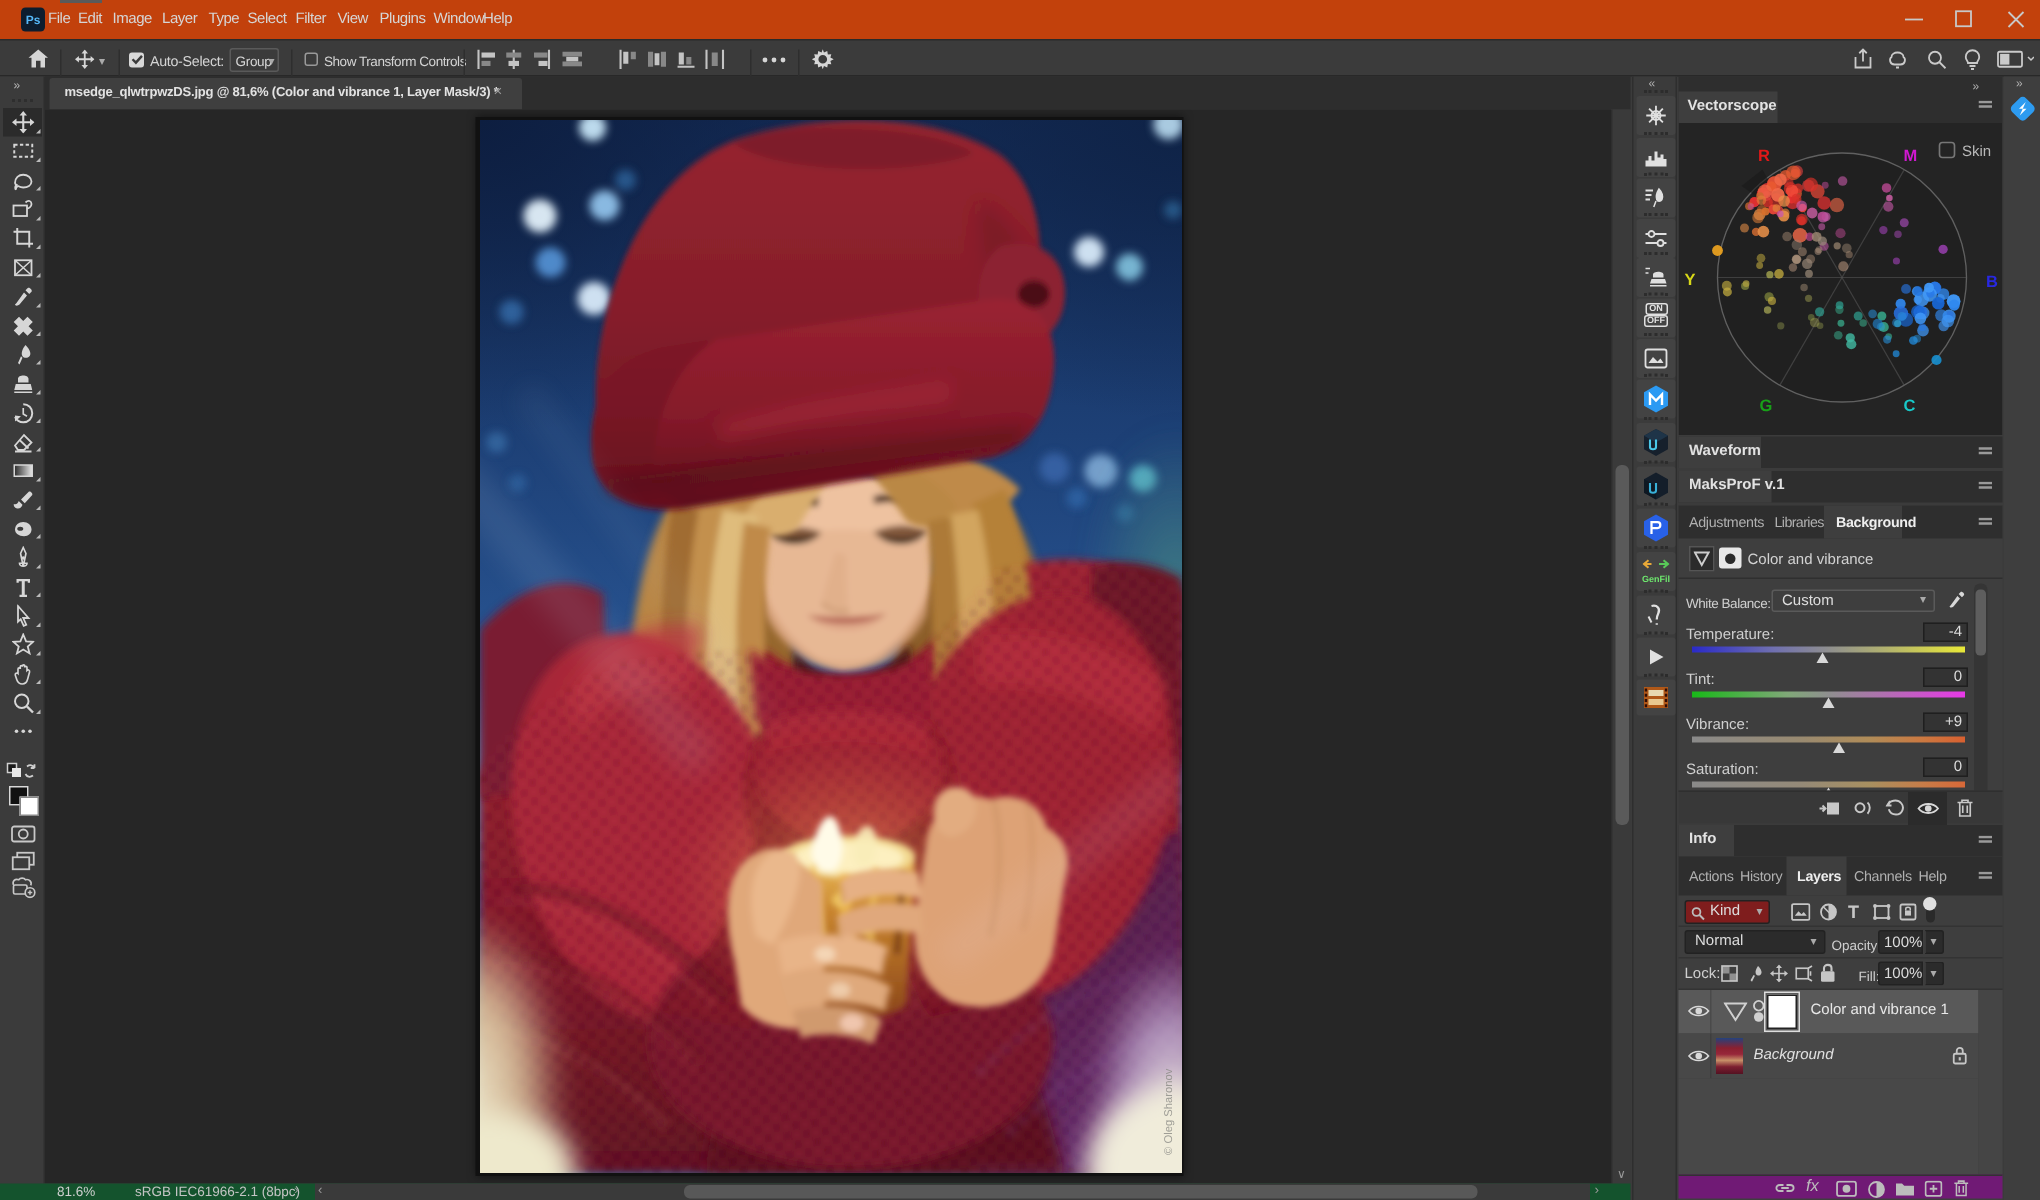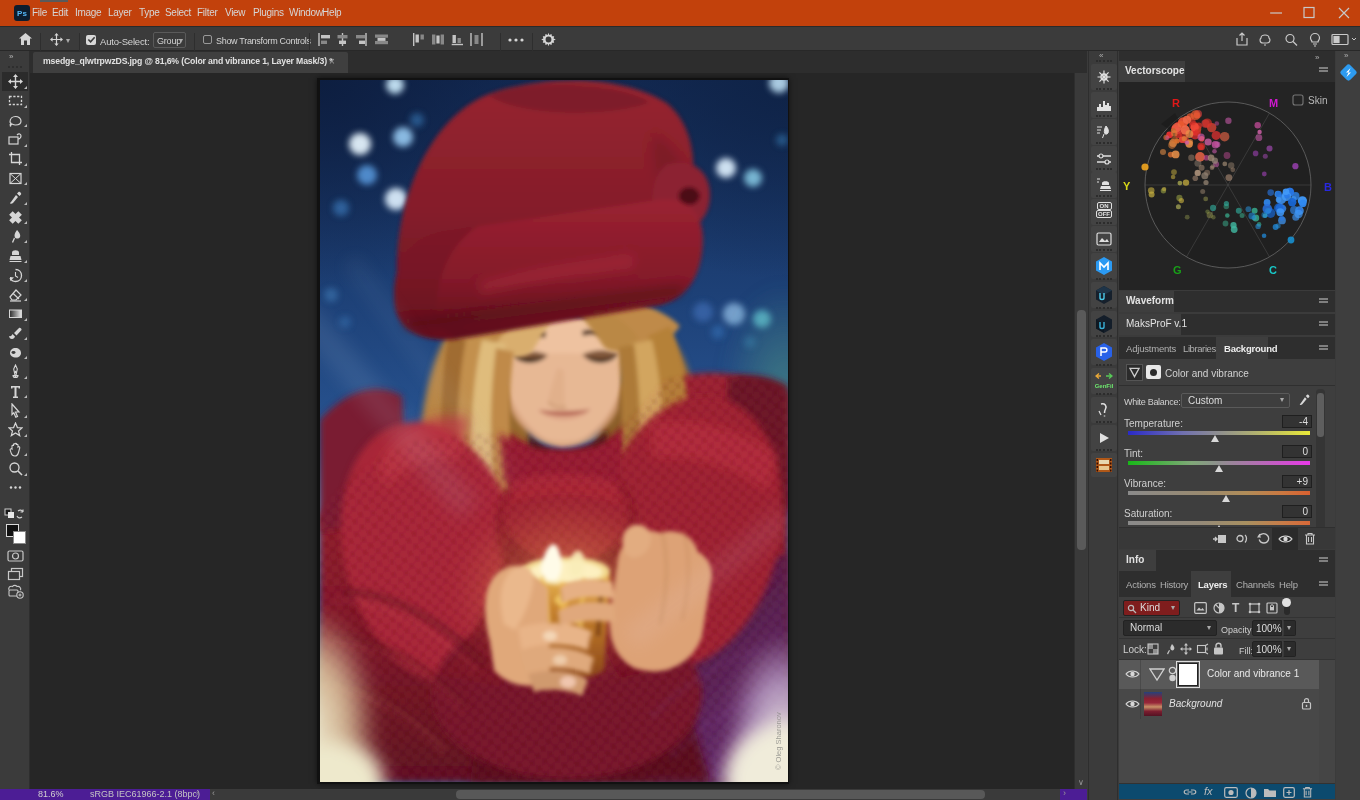--- a/index.html
+++ b/index.html
@@ -467,21 +467,21 @@
 <path d="M-20,230 L150,430" stroke="#cfe2f4" stroke-width="28" opacity="0.10" filter="url(#b9)"></path>
         <path d="M30,180 L190,400" stroke="#bcd4ec" stroke-width="18" opacity="0.07" filter="url(#b9)"></path>
 <path d="M468,436 L310,560" stroke="#f0e0fa" stroke-width="24" opacity="0.09" filter="url(#b9)"></path>
 <text x="461" y="690" fill="#8a8a85" font-size="7.5" transform="rotate(-90 461 690)" opacity="0.8">© Oleg  Sharonov</text>
 </svg></div>
 </div>
 <div style="position:absolute;left:1074px;top:73px;width:13px;height:716px;background:#3a3a3a;border-left:1px solid #2e2e2e">
 <div style="position:absolute;left:2px;top:237px;width:9px;height:240px;background:#5a5a5a;border-radius:4px"></div>
 <span style="position:absolute;left:3px;top:705px;color:#999;font-size:8px">∨</span>
 </div>
-<div style="position:absolute;left:0px;top:789px;width:1087px;height:11px;background:#4c1d95;color:#d0d0d0;font-size:9px">
+<div style="position:absolute;left:0px;top:789px;width:1087px;height:11px;background:#14532d;color:#d0d0d0;font-size:9px">
 <span style="position:absolute;left:38px;top:0px">81.6%</span>
 <span style="position:absolute;left:90px;top:0px;font-size:9px;color:#c4c4c4">sRGB IEC61966-2.1 (8bpc)</span>
 <span style="position:absolute;left:196px;top:-1px;color:#999;font-size:9px">›</span>
 <div style="position:absolute;left:210px;top:0;width:850px;height:11px;background:#3a3a3a"></div>
 <span style="position:absolute;left:212px;top:-1px;color:#999;font-size:9px">‹</span>
 <div style="position:absolute;left:456px;top:1px;width:529px;height:9px;background:#585858;border-radius:4px"></div>
 <span style="position:absolute;left:1063px;top:-1px;color:#999;font-size:9px">›</span>
 </div>
 <div style="position:absolute;left:1088px;top:51px;width:30px;height:749px;background:#3b3b3b;border-left:1px solid #2e2e2e;border-right:1px solid #2e2e2e">
 <span style="position:absolute;left:10px;top:0px;color:#b0b0b0;font-size:8px">«</span>
@@ -770,21 +770,21 @@
 </svg></div>
 <div style="position:absolute;left:1119px;top:291px;width:216px;height:21px;background:#2e2e2e">
 <div style="position:absolute;left:0;top:0;width:55px;height:21px;background:#3e3e3e;color:#e2e2e2;font-size:10px;font-weight:bold">
       <span style="position:absolute;left:7px;top:4px">Waveform</span>
     </div>
 <svg style="position:absolute;left:200px;top:7px" width="9" height="7" viewBox="0 0 9 7">
       <path d="M0,1 L9,1 M0,4 L9,4" stroke="#9a9a9a" stroke-width="1.6"></path>
     </svg>
 </div>
 <div style="position:absolute;left:1119px;top:314px;width:216px;height:21px;background:#2e2e2e">
-<div style="position:absolute;left:0;top:0;width:62px;height:21px;background:#3e3e3e;color:#e2e2e2;font-size:10px;font-weight:normal">
+<div style="position:absolute;left:0;top:0;width:62px;height:21px;background:#3e3e3e;color:#e2e2e2;font-size:10px;font-weight:bold">
       <span style="position:absolute;left:7px;top:4px">MaksProF v.1</span>
     </div>
 <svg style="position:absolute;left:200px;top:7px" width="9" height="7" viewBox="0 0 9 7">
       <path d="M0,1 L9,1 M0,4 L9,4" stroke="#9a9a9a" stroke-width="1.6"></path>
     </svg>
 </div>
 <div style="position:absolute;left:1119px;top:337px;width:216px;height:212px;background:#3e3e3e;font-size:10px">
 <div style="position:absolute;left:0;top:0;width:216px;height:22px;background:#2e2e2e;font-size:9.5px;letter-spacing:-0.2px">
 <span style="position:absolute;left:7px;top:6px;color:#b0b0b0">Adjustments</span>
 <span style="position:absolute;left:64px;top:6px;color:#b0b0b0;letter-spacing:-0.4px">Libraries</span>
@@ -983,21 +983,21 @@
 <span style="position:absolute;left:50px;top:9px;color:#e0e0e0;font-style:italic">Background</span>
 <svg style="position:absolute;left:182px;top:8px" width="11" height="13" viewBox="0 0 11 13">
         <rect x="1.5" y="5.5" width="8" height="6.5" rx="1" fill="none" stroke="#c6c6c6" stroke-width="1.2"></rect>
         <path d="M3.5,5.5 L3.5,3.5 C3.5,1 7.5,1 7.5,3.5 L7.5,5.5" fill="none" stroke="#c6c6c6" stroke-width="1.2"></path>
         <rect x="4.8" y="7.8" width="1.4" height="2.2" fill="#c6c6c6"></rect>
       </svg>
 </div>
 <div style="position:absolute;left:0;top:148px;width:200px;height:64px;background:#484848"></div>
 <div style="position:absolute;left:200px;top:89px;width:16px;height:123px;background:#454545"></div>
 
-<div style="position:absolute;left:0;top:212px;width:216px;height:16px;background:#0c4a6e;border-top:1px solid #323232">
+<div style="position:absolute;left:0;top:212px;width:216px;height:16px;background:#701a75;border-top:1px solid #323232">
 <svg style="position:absolute;left:64px;top:4px" width="14" height="8" viewBox="0 0 14 8">
         <path d="M6,6 L3.5,6 C0.5,6 0.5,2 3.5,2 L6,2 M8,2 L10.5,2 C13.5,2 13.5,6 10.5,6 L8,6 M4.5,4 L9.5,4" stroke="#bcbcbc" stroke-width="1.2" fill="none"></path>
       </svg>
 <span style="position:absolute;left:85px;top:1px;color:#bcbcbc;font-style:italic;font-size:11px">fx</span>
 <svg style="position:absolute;left:105px;top:3px" width="14" height="11" viewBox="0 0 14 11">
         <rect x="0.7" y="0.7" width="12.6" height="9.6" rx="1.5" fill="none" stroke="#bcbcbc" stroke-width="1.2"></rect>
         <circle cx="7" cy="5.5" r="2.6" fill="#bcbcbc"></circle>
       </svg>
 <svg style="position:absolute;left:126px;top:3px" width="12" height="12" viewBox="0 0 12 12">
         <circle cx="6" cy="6" r="5" fill="none" stroke="#bcbcbc" stroke-width="1.2"></circle>

